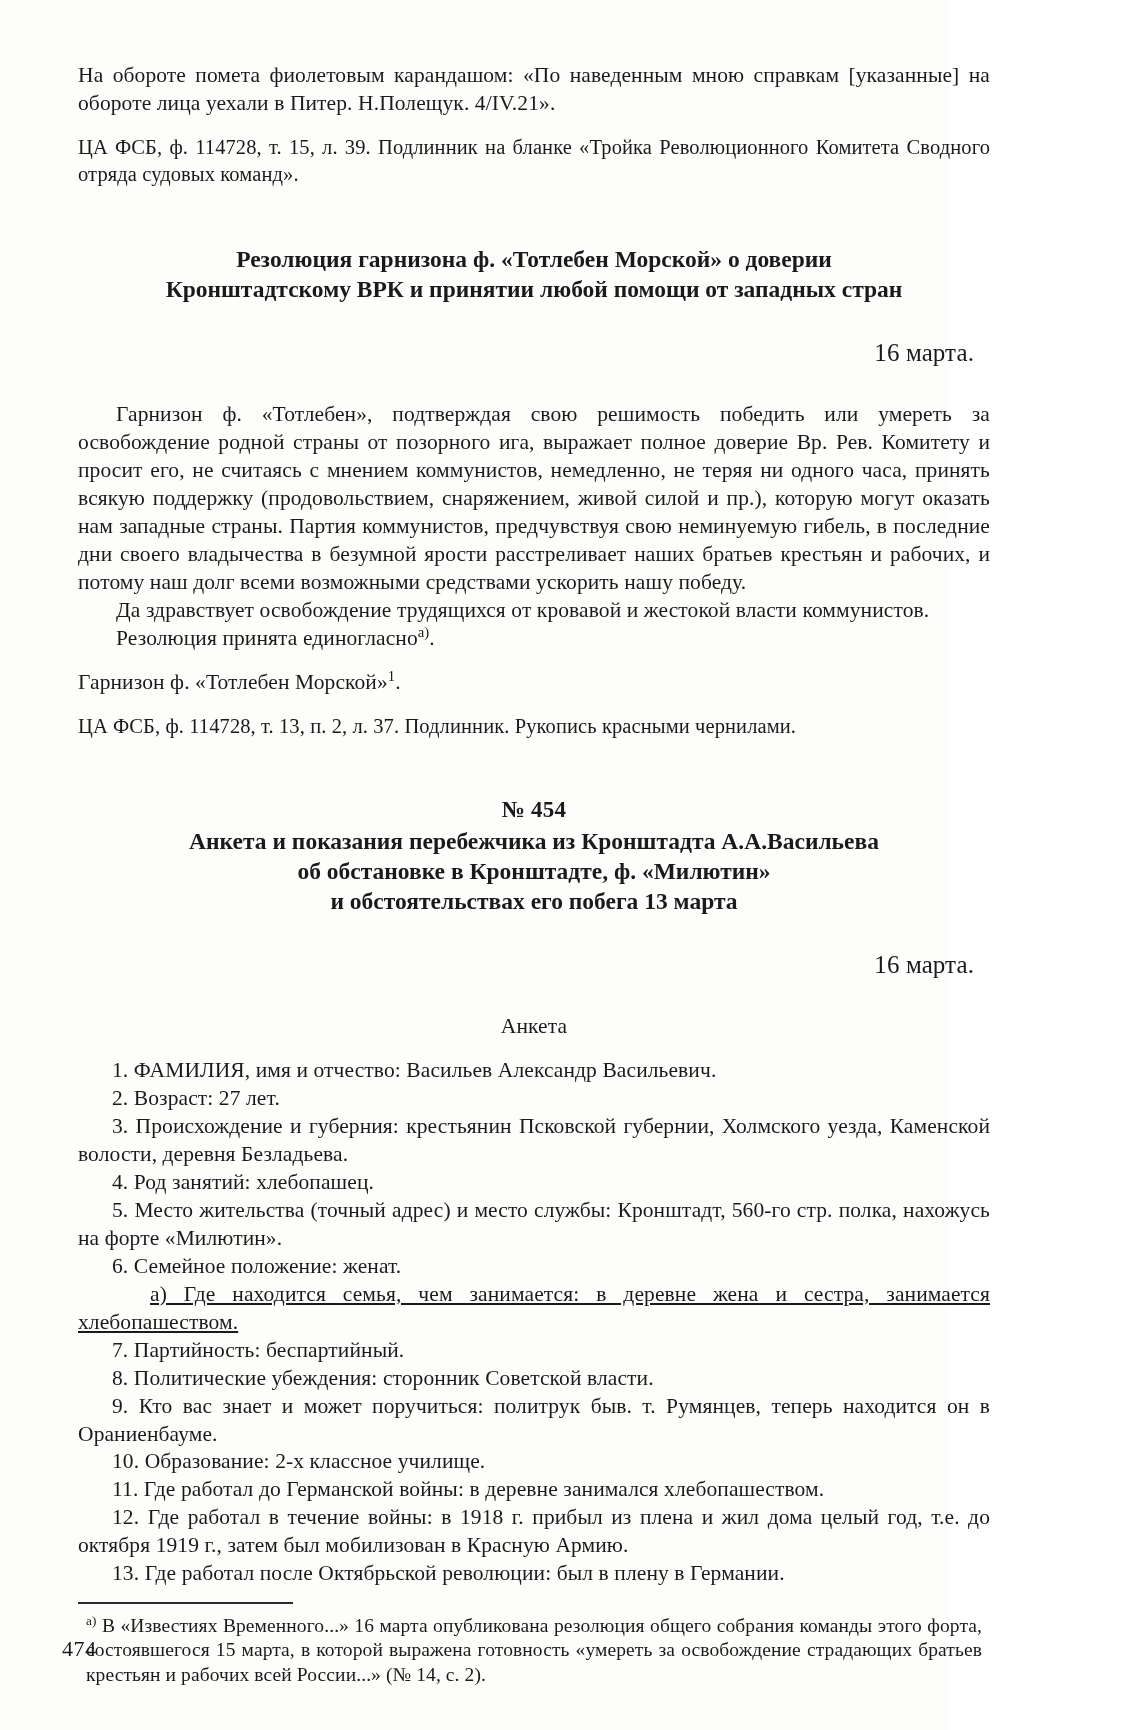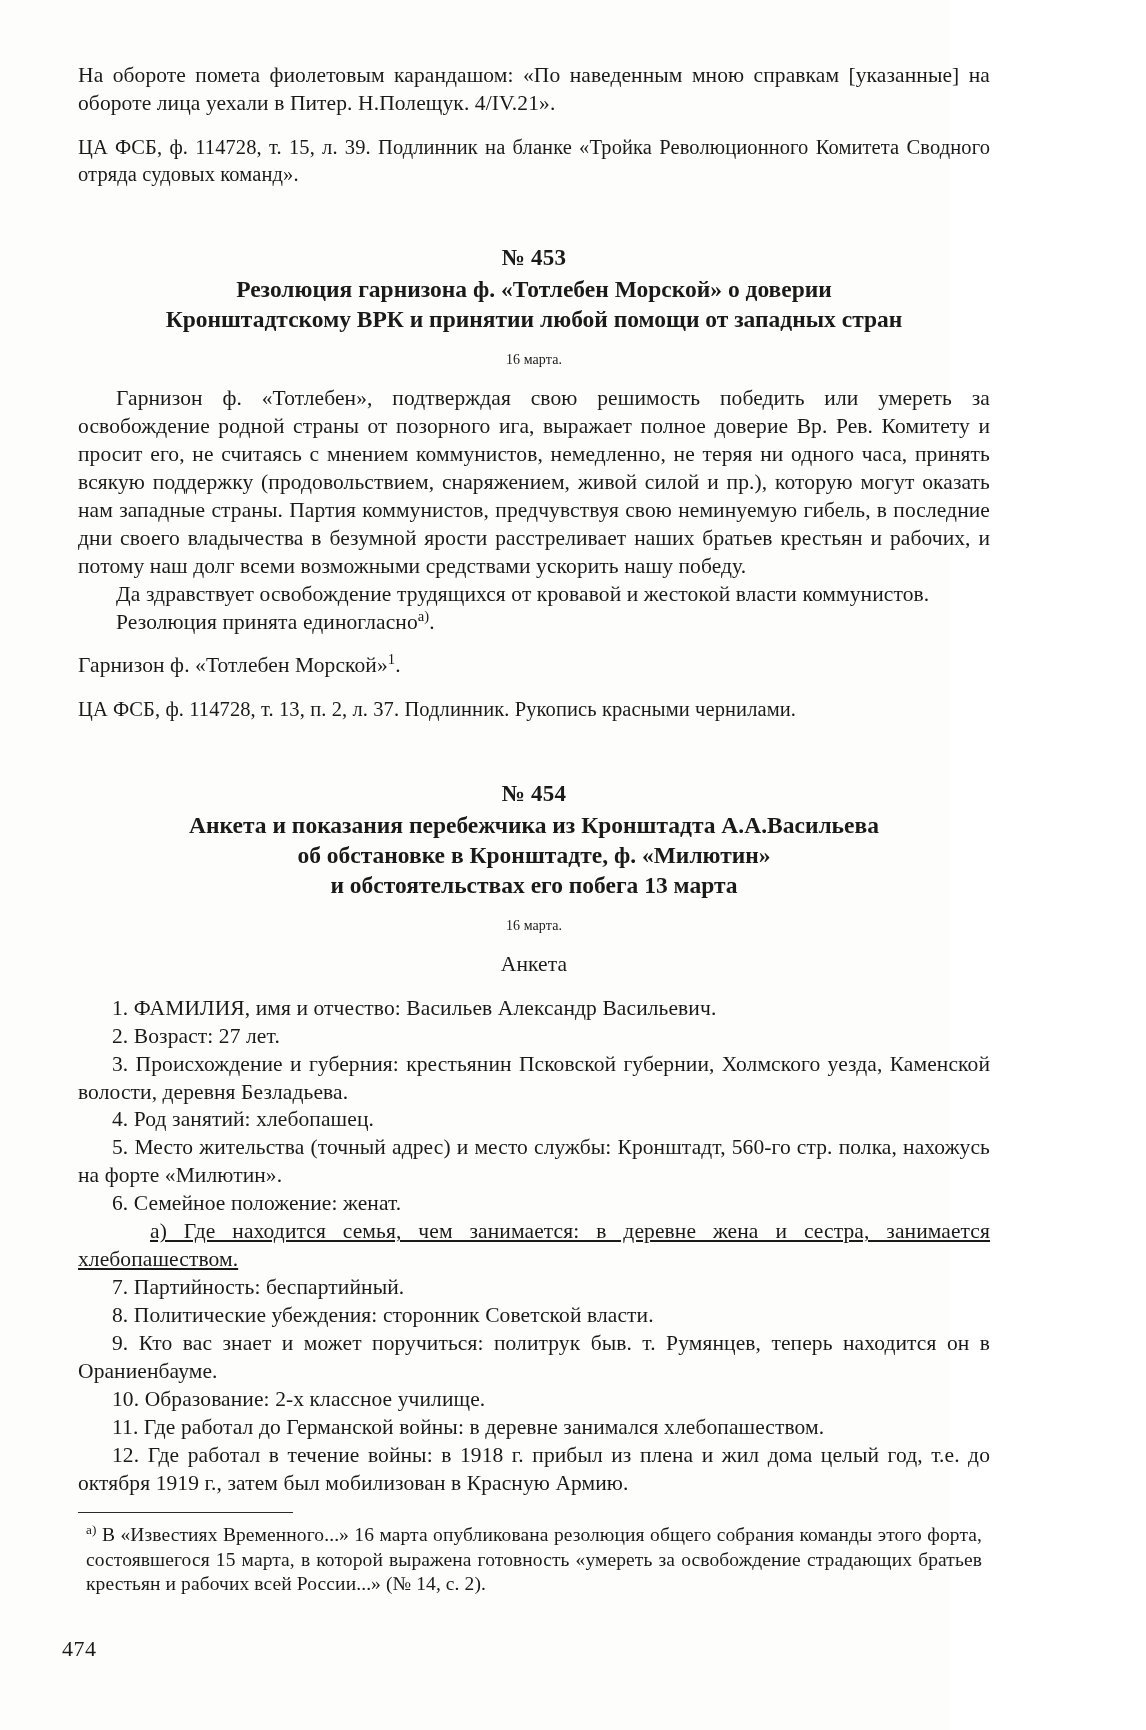--- a/index.html
+++ b/index.html
@@ -58,23 +58,23 @@
     font-size: 23px;
     margin-bottom: 4px;
     letter-spacing: 0.3px;
   }
   .doc-title {
     font-size: 23.5px;
     line-height: 1.27;
     font-weight: bold;
   }
   .date-right {
-    text-align: center;
-    font-size: 14px;
-    margin: 0;
+    text-align: right;
+    font-size: 25px;
+    margin: 16px;
   }
   .sign-right {
     text-align: left;
     font-size: 21.5px;
     margin: 0;
   }
   .centered-label {
     text-align: center;
     font-size: 21.5px;
     margin: 0;
@@ -119,21 +119,20 @@
 
     <p class="">На обороте помета фиолетовым карандашом: «По наведенным мною справкам [указанные] на обороте лица уехали в Питер. Н.Полещук. 4/IV.21».</p>
 
     <div class="blockgap-s"></div>
 
     <p class="source">ЦА ФСБ, ф. 114728, т. 15, л. 39. Подлинник на бланке «Тройка Революционного Комитета Сводного отряда судовых команд».</p>
 
     <div class="blockgap-xl"></div>
 
     <div class="doc-head">
-      <div class="doc-num">№ 453</div>
       <div class="doc-title">Резолюция гарнизона ф. «Тотлебен Морской» о доверии</div>
       <div class="doc-title">Кронштадтскому ВРК и принятии любой помощи от западных стран</div>
     </div>
 
     <div class="blockgap-s"></div>
 
     <p class="date-right">16 марта.</p>
 
     <div class="blockgap-s"></div>
 
@@ -174,20 +173,21 @@
     <p class="list-line">4. Род занятий: хлебопашец.</p>
     <p class="list-line">5. Место жительства (точный адрес) и место службы: Кронштадт, 560-го стр. полка, нахожусь на форте «Милютин».</p>
     <p class="list-line">6. Семейное положение: женат.</p>
     <p class="list-line sub">а) Где находится семья, чем занимается: в деревне жена и сестра, занимается хлебопашеством.</p>
     <p class="list-line">7. Партийность: беспартийный.</p>
     <p class="list-line">8. Политические убеждения: сторонник Советской власти.</p>
     <p class="list-line">9. Кто вас знает и может поручиться: политрук быв. т. Румянцев, теперь находится он в Ораниенбауме.</p>
     <p class="list-line">10. Образование: 2-х классное училище.</p>
     <p class="list-line">11. Где работал до Германской войны: в деревне занимался хлебопашеством.</p>
     <p class="list-line">12. Где работал в течение войны: в 1918 г. прибыл из плена и жил дома целый год, т.е. до октября 1919 г., затем был мобилизован в Красную Армию.</p>
+    <p class="list-line">13. Где работал после Октябрьской революции: был в плену в Германии.</p>
 
     <div class="rule"></div>
 
     <p class="footnote"><sup>а)</sup> <span>В «Известиях Временного...» 16 марта опубликована резолюция общего собрания команды этого форта, состоявшегося 15 марта, в которой выражена готовность «умереть за освобождение страдающих братьев крестьян и рабочих всей России...» (№ 14, с. 2).</span></p>
 
   </div>
 
   <div class="pagenum">474</div>
 </div>
 

